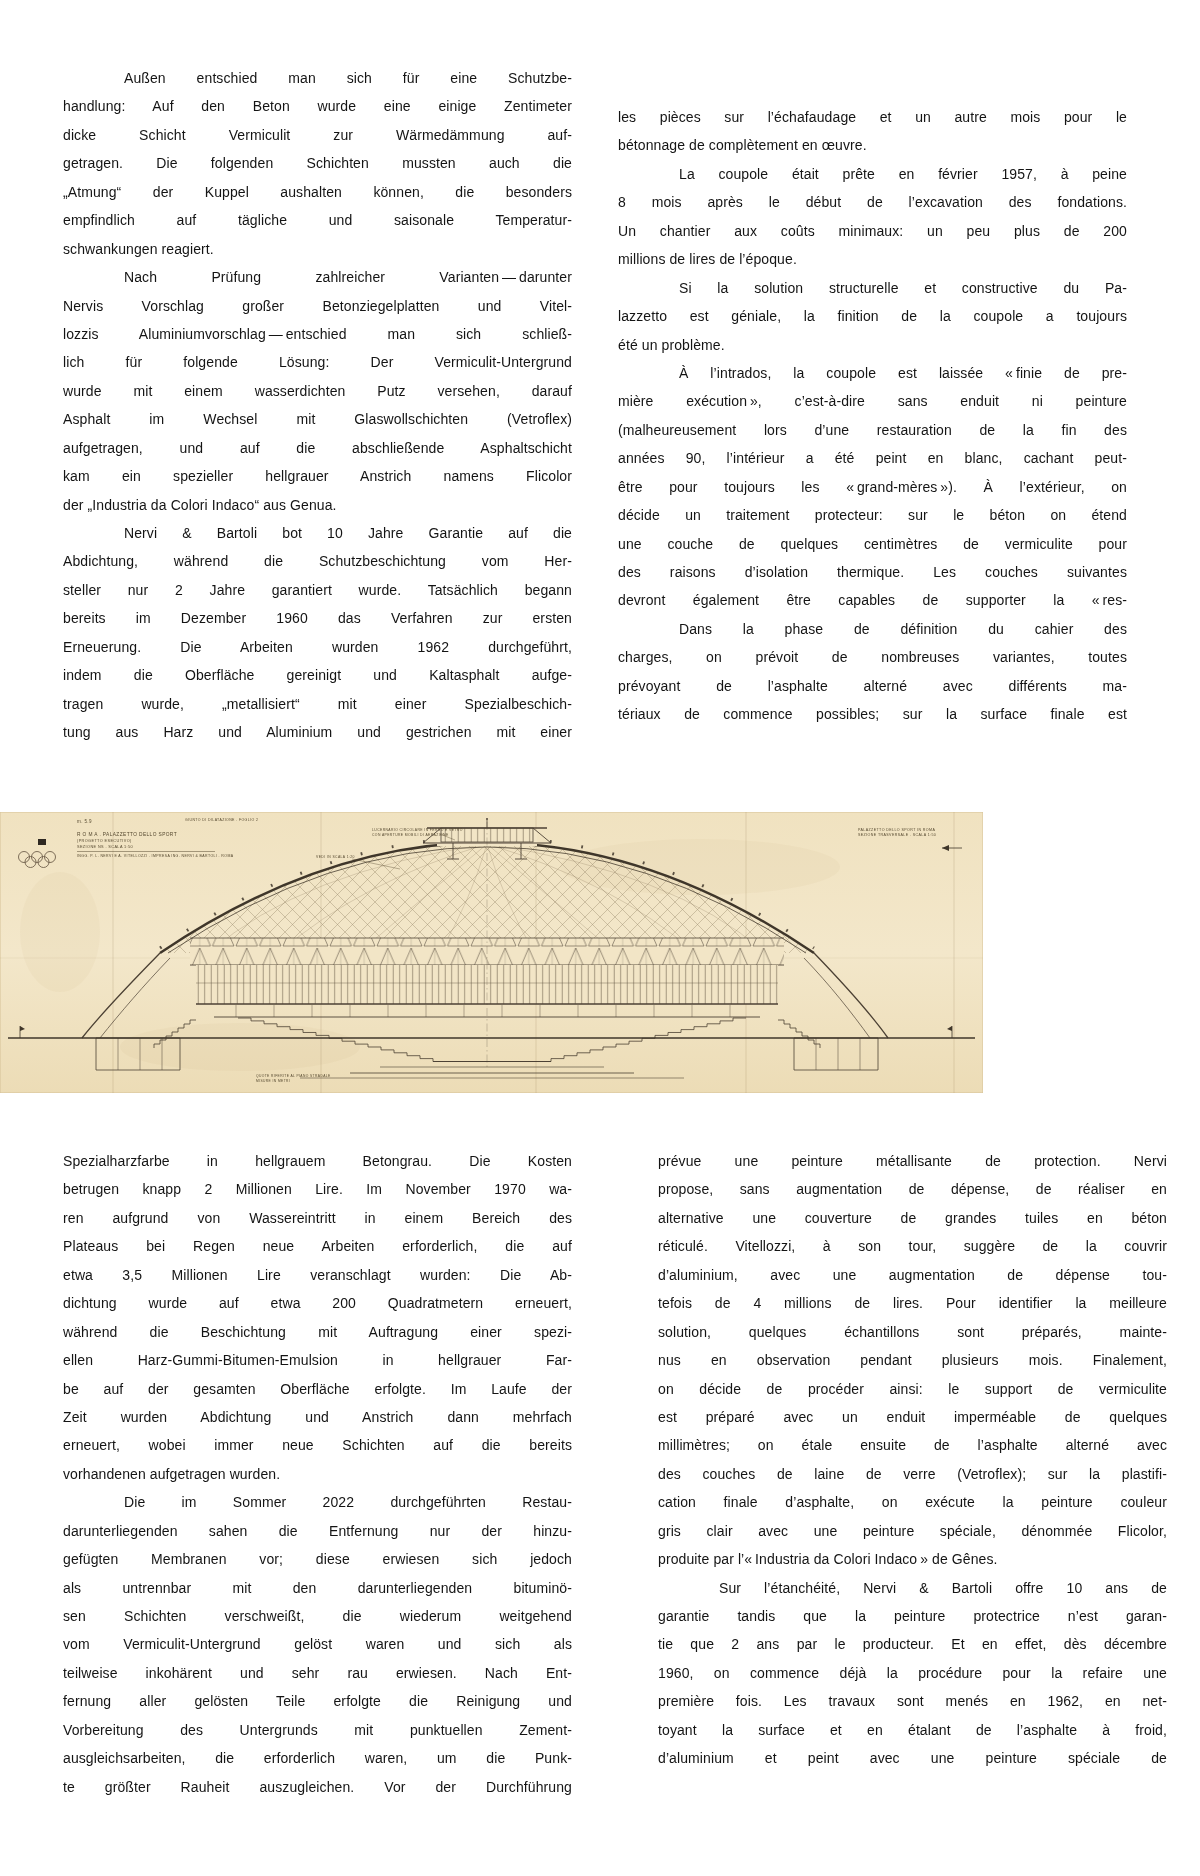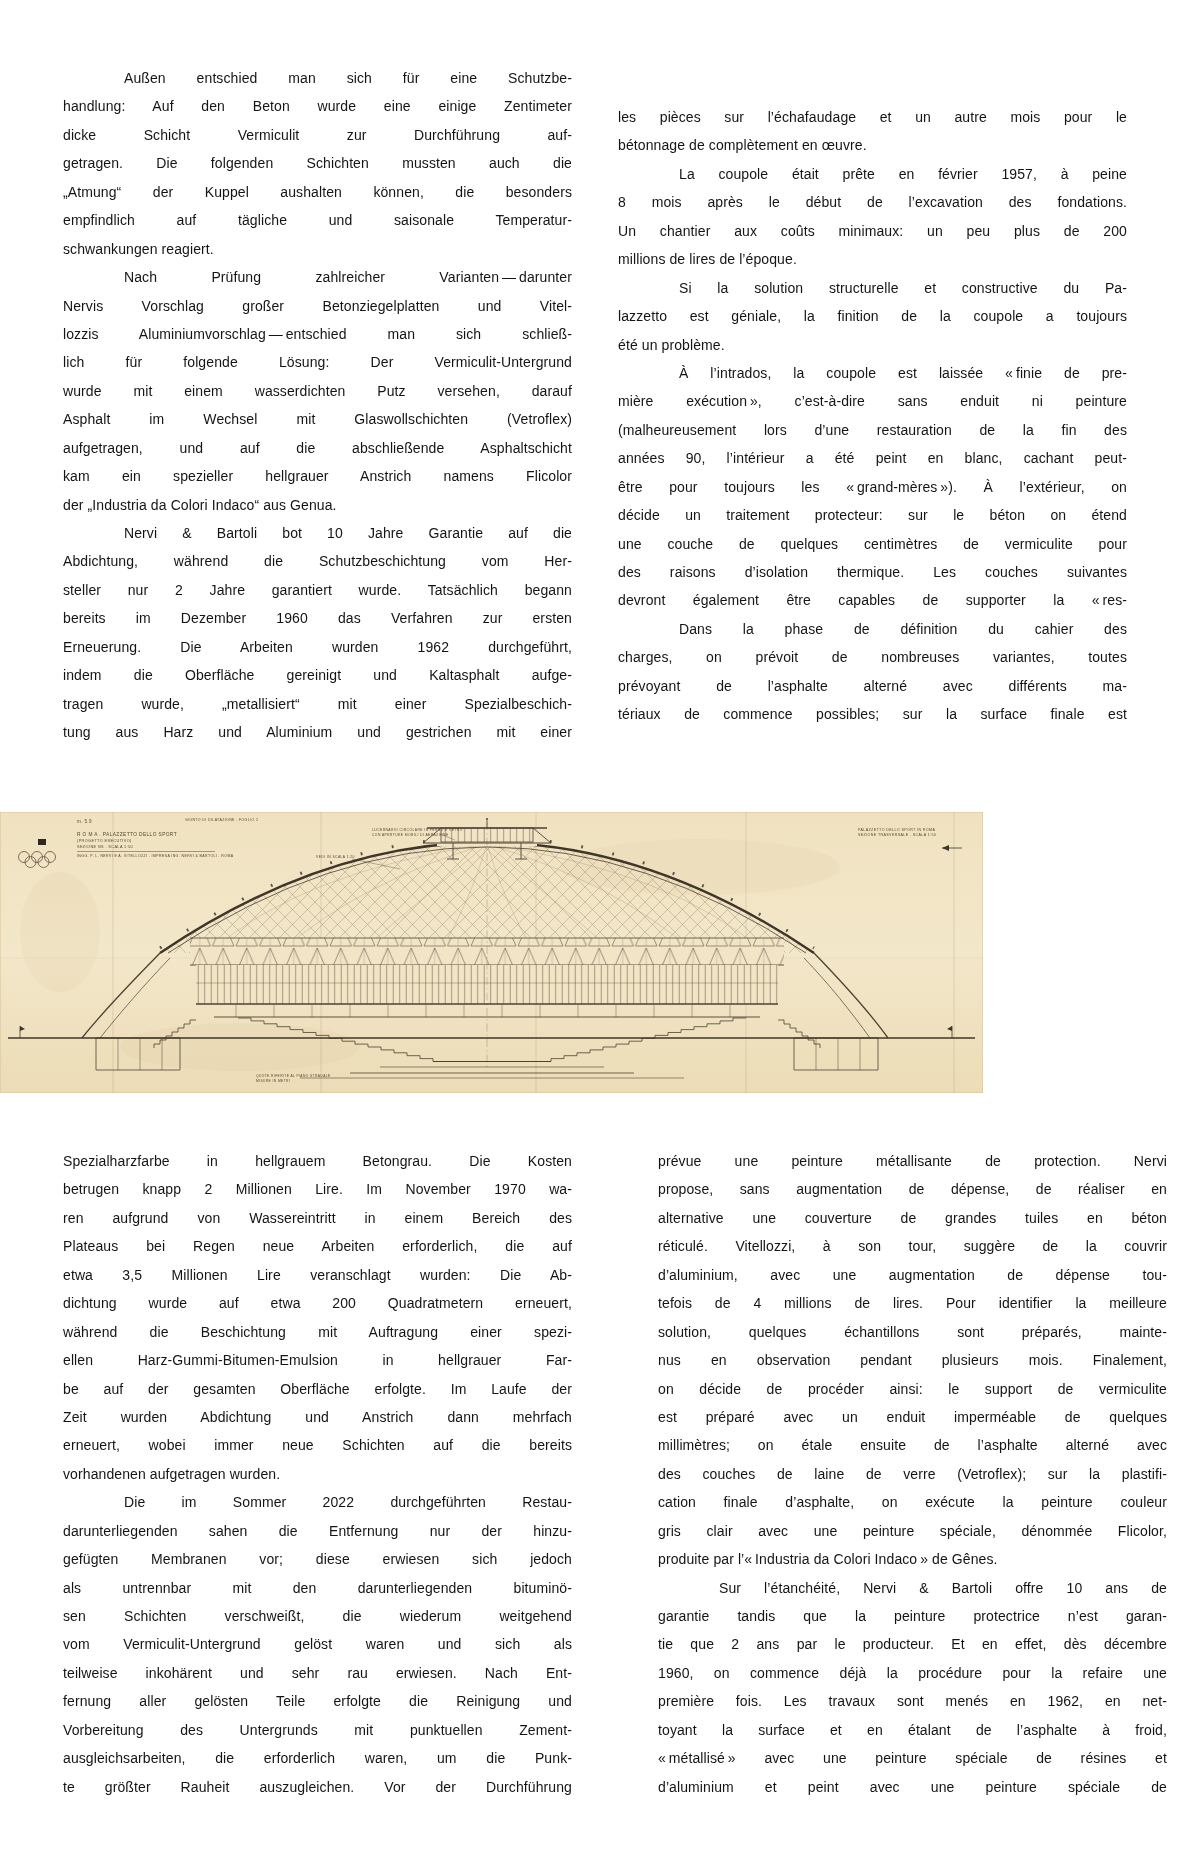--- a/index.html
+++ b/index.html
@@ -24,21 +24,21 @@
   .micro{fill:#55482f;letter-spacing:.4px;}
 </style>
 </head>
 <body>
 
 <div id="page">
 
   <div class="col" id="col-tl">
       <div class="line indent">Außen entschied man sich für eine Schutzbe-</div>
       <div class="line">handlung: Auf den Beton wurde eine einige Zentimeter</div>
-      <div class="line">dicke Schicht Vermiculit zur Durchführung auf-</div>
+      <div class="line">dicke Schicht Vermiculit zur Wärmedämmung auf-</div>
       <div class="line">getragen. Die folgenden Schichten mussten auch die</div>
       <div class="line">„Atmung“ der Kuppel aushalten können, die besonders</div>
       <div class="line">empfindlich auf tägliche und saisonale Temperatur-</div>
       <div class="line end">schwankungen reagiert.</div>
       <div class="line indent">Nach Prüfung zahlreicher Varianten — darunter</div>
       <div class="line">Nervis Vorschlag großer Betonziegelplatten und Vitel-</div>
       <div class="line">lozzis Aluminiumvorschlag — entschied man sich schließ-</div>
       <div class="line">lich für folgende Lösung: Der Vermiculit-Untergrund</div>
       <div class="line">wurde mit einem wasserdichten Putz versehen, darauf</div>
       <div class="line">Asphalt im Wechsel mit Glaswollschichten (Vetroflex)</div>
@@ -118,21 +118,20 @@
       <div class="line">des couches de laine de verre (Vetroflex); sur la plastifi-</div>
       <div class="line">cation finale d’asphalte, on exécute la peinture couleur</div>
       <div class="line">gris clair avec une peinture spéciale, dénommée Flicolor,</div>
       <div class="line end">produite par l’« Industria da Colori Indaco » de Gênes.</div>
       <div class="line indent">Sur l’étanchéité, Nervi &amp; Bartoli offre 10 ans de</div>
       <div class="line">garantie tandis que la peinture protectrice n’est garan-</div>
       <div class="line">tie que 2 ans par le producteur. Et en effet, dès décembre</div>
       <div class="line">1960, on commence déjà la procédure pour la refaire une</div>
       <div class="line">première fois. Les travaux sont menés en 1962, en net-</div>
       <div class="line">toyant la surface et en étalant de l’asphalte à froid,</div>
-      <div class="line">« métallisé » avec une peinture spéciale de résines et</div>
       <div class="line">d’aluminium et peint avec une peinture spéciale de</div>
     </div>
 
   <div id="drawing-wrap">
     <svg width="983" height="281" viewBox="0 0 983 281">
       <defs>
         <linearGradient id="paperGrad" x1="0" y1="0" x2="0" y2="1">
           <stop offset="0" stop-color="#f0e2c0"></stop>
           <stop offset="0.5" stop-color="#f3e7ca"></stop>
           <stop offset="1" stop-color="#ecdcb6"></stop>

